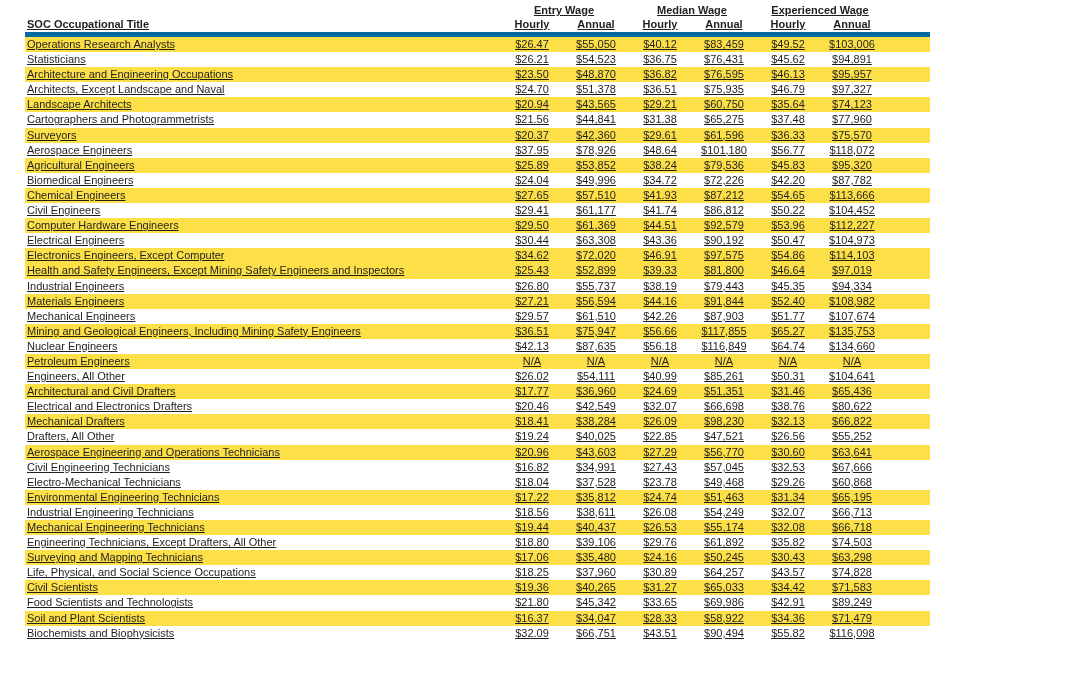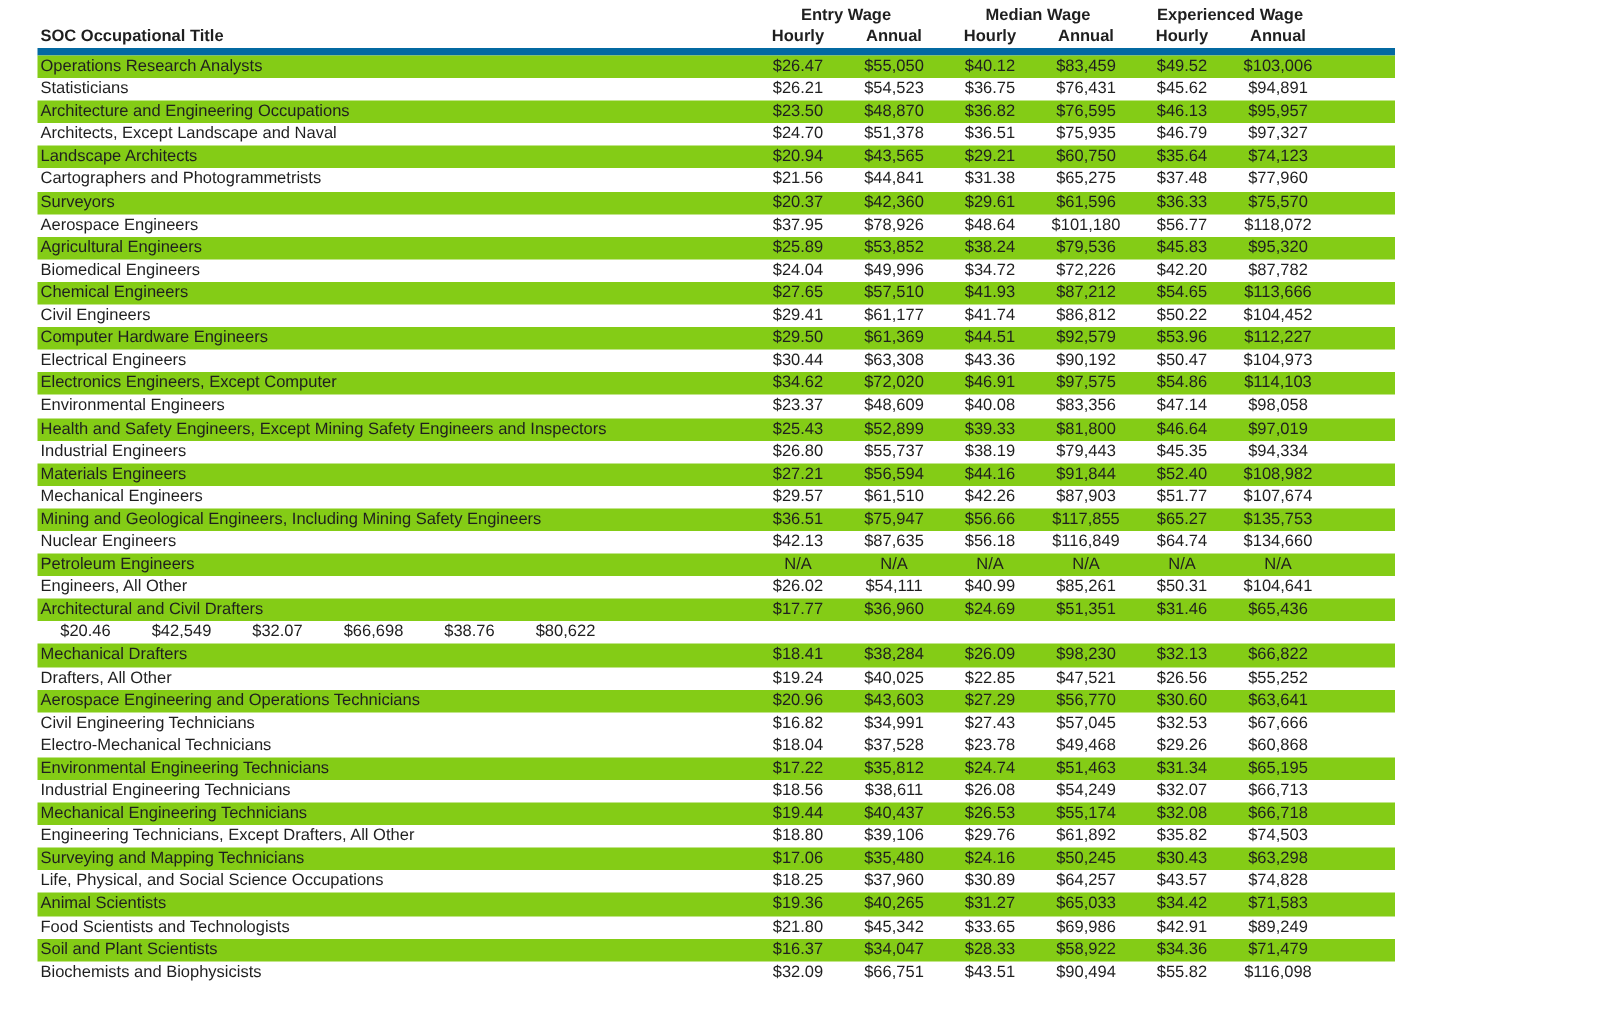--- a/index.html
+++ b/index.html
@@ -16,20 +16,21 @@
     left: 25px;
     top: 3px;
     width: 905px;
     font-size: 11px;
     color: #1f1f1f;
   }
   .row {
     display: flex;
     height: 15.1px;
     line-height: 15.1px;
+    text-decoration: underline;
   }
   .cell {
     overflow: hidden;
     white-space: nowrap;
     box-sizing: border-box;
   }
   .title-col {
     width: 475px;
     padding-left: 2px;
     text-align: left;
@@ -48,21 +49,21 @@
     height: 15px;
     line-height: 15px;
   }
   .sub-row {
     height: 14px;
     line-height: 13px;
     font-weight: bold;
     border-bottom: 5px solid #0369a1;
   }
   .sub-row .title-col { font-weight: bold; }
-  .data-row.shaded { background: #84cc16; }
+  .data-row.shaded { background: #fde047; }
 </style>
 </head>
 <body>
 
 <div class="wage-table">
 
   <div class="row group-row">
     <div class="cell title-col"></div>
     <div class="cell group">Entry Wage</div>
     <div class="cell group">Median Wage</div>
@@ -225,30 +226,20 @@
       <div class="row data-row shaded">
     <div class="cell title-col">Electronics Engineers, Except Computer</div>
     <div class="cell val">$34.62</div>
     <div class="cell val">$72,020</div>
     <div class="cell val">$46.91</div>
     <div class="cell val">$97,575</div>
     <div class="cell val">$54.86</div>
     <div class="cell val">$114,103</div>
     <div class="cell tail"></div>
   </div>
-      <div class="row data-row">
-    <div class="cell title-col">Environmental Engineers</div>
-    <div class="cell val">$23.37</div>
-    <div class="cell val">$48,609</div>
-    <div class="cell val">$40.08</div>
-    <div class="cell val">$83,356</div>
-    <div class="cell val">$47.14</div>
-    <div class="cell val">$98,058</div>
-    <div class="cell tail"></div>
-  </div>
       <div class="row data-row shaded">
     <div class="cell title-col">Health and Safety Engineers, Except Mining Safety Engineers and Inspectors</div>
     <div class="cell val">$25.43</div>
     <div class="cell val">$52,899</div>
     <div class="cell val">$39.33</div>
     <div class="cell val">$81,800</div>
     <div class="cell val">$46.64</div>
     <div class="cell val">$97,019</div>
     <div class="cell tail"></div>
   </div>
@@ -326,20 +317,21 @@
     <div class="cell title-col">Architectural and Civil Drafters</div>
     <div class="cell val">$17.77</div>
     <div class="cell val">$36,960</div>
     <div class="cell val">$24.69</div>
     <div class="cell val">$51,351</div>
     <div class="cell val">$31.46</div>
     <div class="cell val">$65,436</div>
     <div class="cell tail"></div>
   </div>
       <div class="row data-row">
+    <div class="cell title-col">Electrical and Electronics Drafters</div>
     <div class="cell val">$20.46</div>
     <div class="cell val">$42,549</div>
     <div class="cell val">$32.07</div>
     <div class="cell val">$66,698</div>
     <div class="cell val">$38.76</div>
     <div class="cell val">$80,622</div>
     <div class="cell tail"></div>
   </div>
       <div class="row data-row shaded">
     <div class="cell title-col">Mechanical Drafters</div>
@@ -445,21 +437,21 @@
     <div class="cell title-col">Life, Physical, and Social Science Occupations</div>
     <div class="cell val">$18.25</div>
     <div class="cell val">$37,960</div>
     <div class="cell val">$30.89</div>
     <div class="cell val">$64,257</div>
     <div class="cell val">$43.57</div>
     <div class="cell val">$74,828</div>
     <div class="cell tail"></div>
   </div>
       <div class="row data-row shaded">
-    <div class="cell title-col">Animal Scientists</div>
+    <div class="cell title-col">Civil Scientists</div>
     <div class="cell val">$19.36</div>
     <div class="cell val">$40,265</div>
     <div class="cell val">$31.27</div>
     <div class="cell val">$65,033</div>
     <div class="cell val">$34.42</div>
     <div class="cell val">$71,583</div>
     <div class="cell tail"></div>
   </div>
       <div class="row data-row">
     <div class="cell title-col">Food Scientists and Technologists</div>

